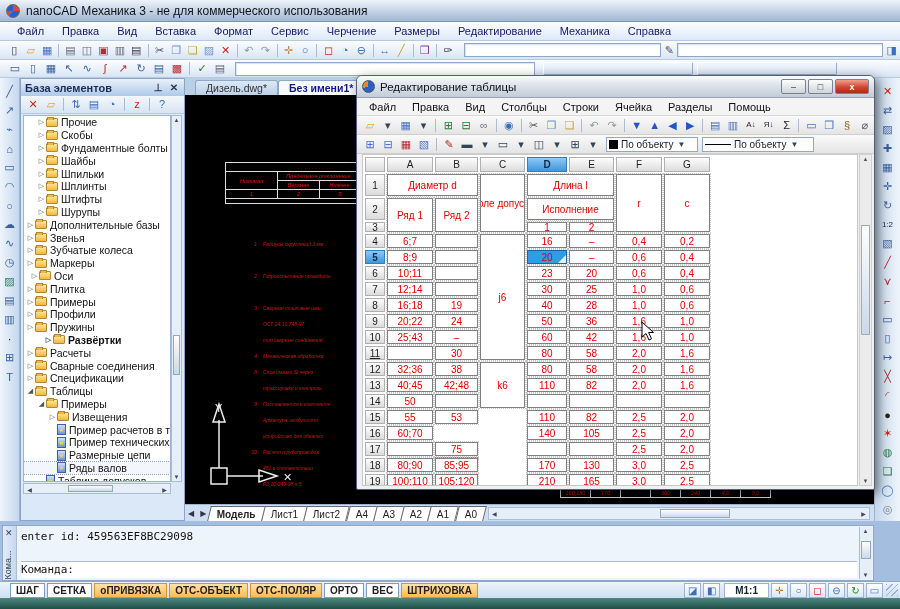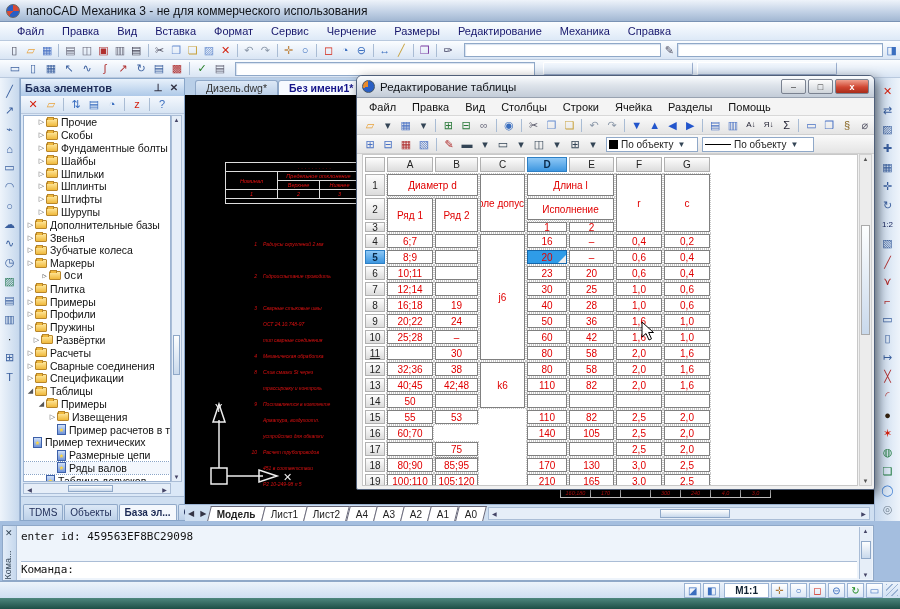--- a/index.html
+++ b/index.html
@@ -281,21 +281,21 @@
         <div class="trow" style="padding-left: 2px;">
           <span class="arr">▷</span>
           <span class="ico-folder"></span>
           <span>Зубчатые колеса</span>
         </div>
         <div class="trow" style="padding-left: 2px;">
           <span class="arr">▷</span>
           <span class="ico-folder"></span>
           <span>Маркеры</span>
         </div>
-        <div class="trow" style="padding-left: 16px; font-family: Liberation Mono, monospace;">
+        <div class="trow" style="padding-left: 6px;">
           <span class="arr">▷</span>
           <span class="ico-folder"></span>
           <span>Оси</span>
         </div>
         <div class="trow" style="padding-left: 2px;">
           <span class="arr">▷</span>
           <span class="ico-folder"></span>
           <span>Плитка</span>
         </div>
         <div class="trow" style="padding-left: 2px;">
@@ -306,21 +306,21 @@
         <div class="trow" style="padding-left: 2px;">
           <span class="arr">▷</span>
           <span class="ico-folder"></span>
           <span>Профили</span>
         </div>
         <div class="trow" style="padding-left: 2px;">
           <span class="arr">▷</span>
           <span class="ico-folder"></span>
           <span>Пружины</span>
         </div>
-        <div class="trow" style="padding-left: 8px;">
+        <div class="trow" style="padding-left: 20px; font-weight: bold;">
           <span class="arr">▷</span>
           <span class="ico-folder"></span>
           <span>Развёртки</span>
         </div>
         <div class="trow" style="padding-left: 2px;">
           <span class="arr">▷</span>
           <span class="ico-folder"></span>
           <span>Расчеты</span>
         </div>
         <div class="trow" style="padding-left: 2px;">
@@ -346,21 +346,21 @@
         <div class="trow" style="padding-left: 24px;">
           <span class="arr">▷</span>
           <span class="ico-folder"></span>
           <span>Извещения</span>
         </div>
         <div class="trow" style="padding-left: 24px;">
           <span class="arr"></span>
           <span class="ico-leaf">★</span>
           <span>Пример расчетов в та</span>
         </div>
-        <div class="trow" style="">
+        <div class="trow" style="padding-left: 24px;">
           <span class="arr"></span>
           <span class="ico-leaf">★</span>
           <span>Пример технических</span>
         </div>
         <div class="trow" style="padding-left: 24px;">
           <span class="arr"></span>
           <span class="ico-leaf">★</span>
           <span>Размерные цепи</span>
         </div>
         <div class="trow sel" style="padding-left: 24px;">
@@ -377,26 +377,20 @@
   <div id="tree-vscroll">
     <span class="sarrow" style="top:1px;left:0;">▲</span>
     <span class="sarrow" style="bottom:1px;left:0;">▼</span>
     <span class="thumb" style="left:1px;right:1px;top:60%;height:40px;"></span>
   </div>
   <div id="tree-hscroll">
     <span class="sarrow" style="left:1px;top:2px;">◀</span>
     <span class="sarrow" style="right:1px;top:2px;">▶</span>
     <span class="thumb" style="top:1px;bottom:1px;left:30%;width:45px;"></span>
   </div>
-  <div id="panel-tabs">
-        <span class="ptab">TDMS</span>
-        <span class="ptab">Объекты</span>
-        <span class="ptab on">База эл...</span>
-        <span class="ptab">Свойст...</span>
-      </div>
 </div>
 
 <div id="canvas-col">
   <div id="doc-tabs">
         <span class="dtab">Дизель.dwg*</span>
         <span class="dtab on">Без имени1*<span class="x">×</span></span>
       </div>
   <div id="canvas">
 
     <table class="cadtable" style="left:40px;top:67px;">
@@ -731,21 +725,21 @@
           <div class="cell" style="grid-area: 9 / 5;">40</div>
           <div class="cell" style="grid-area: 9 / 6;">28</div>
           <div class="cell" style="grid-area: 9 / 7;">1,0</div>
           <div class="cell" style="grid-area: 9 / 8;">0,6</div>
           <div class="cell" style="grid-area: 10 / 2;">20;22</div>
           <div class="cell" style="grid-area: 10 / 3;">24</div>
           <div class="cell" style="grid-area: 10 / 5;">50</div>
           <div class="cell" style="grid-area: 10 / 6;">36</div>
           <div class="cell" style="grid-area: 10 / 7;">1,6</div>
           <div class="cell" style="grid-area: 10 / 8;">1,0</div>
-          <div class="cell" style="grid-area: 11 / 2;">25;28</div>
+          <div class="cell" style="grid-area: 11 / 2;">25;43</div>
           <div class="cell" style="grid-area: 11 / 3;">–</div>
           <div class="cell" style="grid-area: 11 / 5;">60</div>
           <div class="cell" style="grid-area: 11 / 6;">42</div>
           <div class="cell" style="grid-area: 11 / 7;">1,6</div>
           <div class="cell" style="grid-area: 11 / 8;">1,0</div>
           <div class="cell" style="grid-area: 12 / 2;"></div>
           <div class="cell" style="grid-area: 12 / 3;">30</div>
           <div class="cell" style="grid-area: 12 / 5;">80</div>
           <div class="cell" style="grid-area: 12 / 6;">58</div>
           <div class="cell" style="grid-area: 12 / 7;">2,0</div>
@@ -819,20 +813,30 @@
   <div id="cmd-prompt">Команда:</div>
   <div id="cmd-scroll">
     <span class="sarrow" style="top:1px;left:1px;">▲</span>
     <span class="sarrow" style="bottom:1px;left:1px;">▼</span>
     <span class="thumb" style="left:1px;right:1px;top:14px;height:18px;"></span>
   </div>
 </div>
 
 <div id="status">
   <span style="width:6px;"></span>
+  <span id="status-buttons" style="display:flex;">
+        <span class="sbtn">ШАГ</span>
+        <span class="sbtn">СЕТКА</span>
+        <span class="sbtn on">оПРИВЯЗКА</span>
+        <span class="sbtn on">ОТС-ОБЪЕКТ</span>
+        <span class="sbtn on">ОТС-ПОЛЯР</span>
+        <span class="sbtn">ОРТО</span>
+        <span class="sbtn">ВЕС</span>
+        <span class="sbtn on">ШТРИХОВКА</span>
+      </span>
   <span class="gap"></span>
   <span id="status-left-icons" style="display:flex;">
         <span class="sico" style="color: rgb(58, 110, 191);">◪</span>
         <span class="sico" style="color: rgb(58, 110, 191);">◧</span>
       </span>
   <span id="scale">M1:1</span>
   <span id="status-right-icons" style="display:flex;">
         <span class="sico" style="color: rgb(176, 122, 58);">✛</span>
         <span class="sico" style="color: rgb(58, 110, 191);">○</span>
         <span class="sico" style="color: rgb(212, 34, 16);">◻</span>

